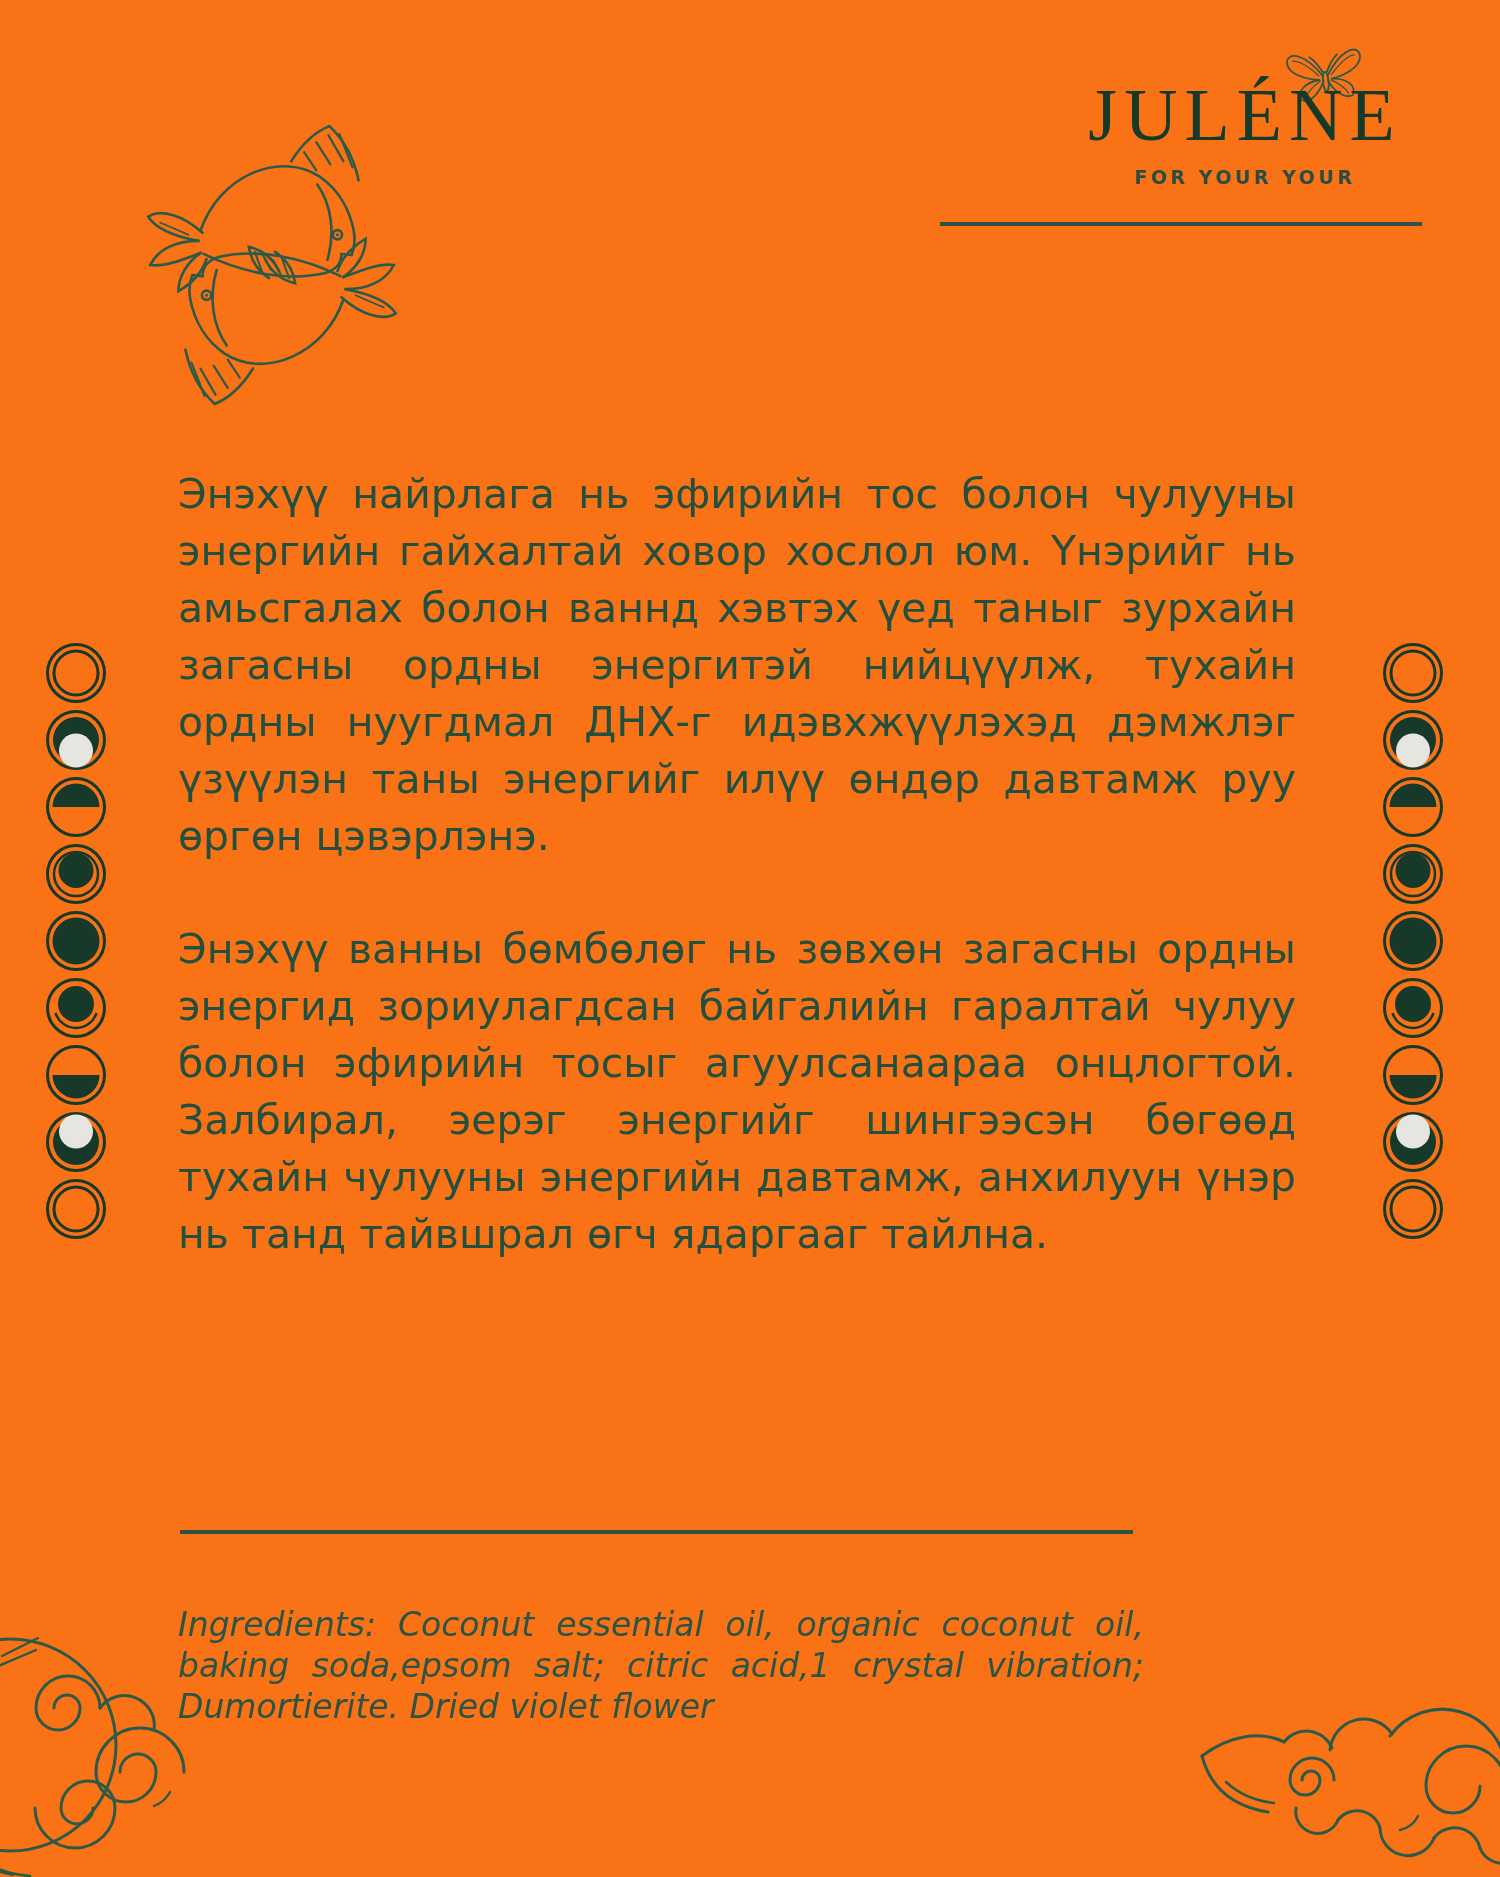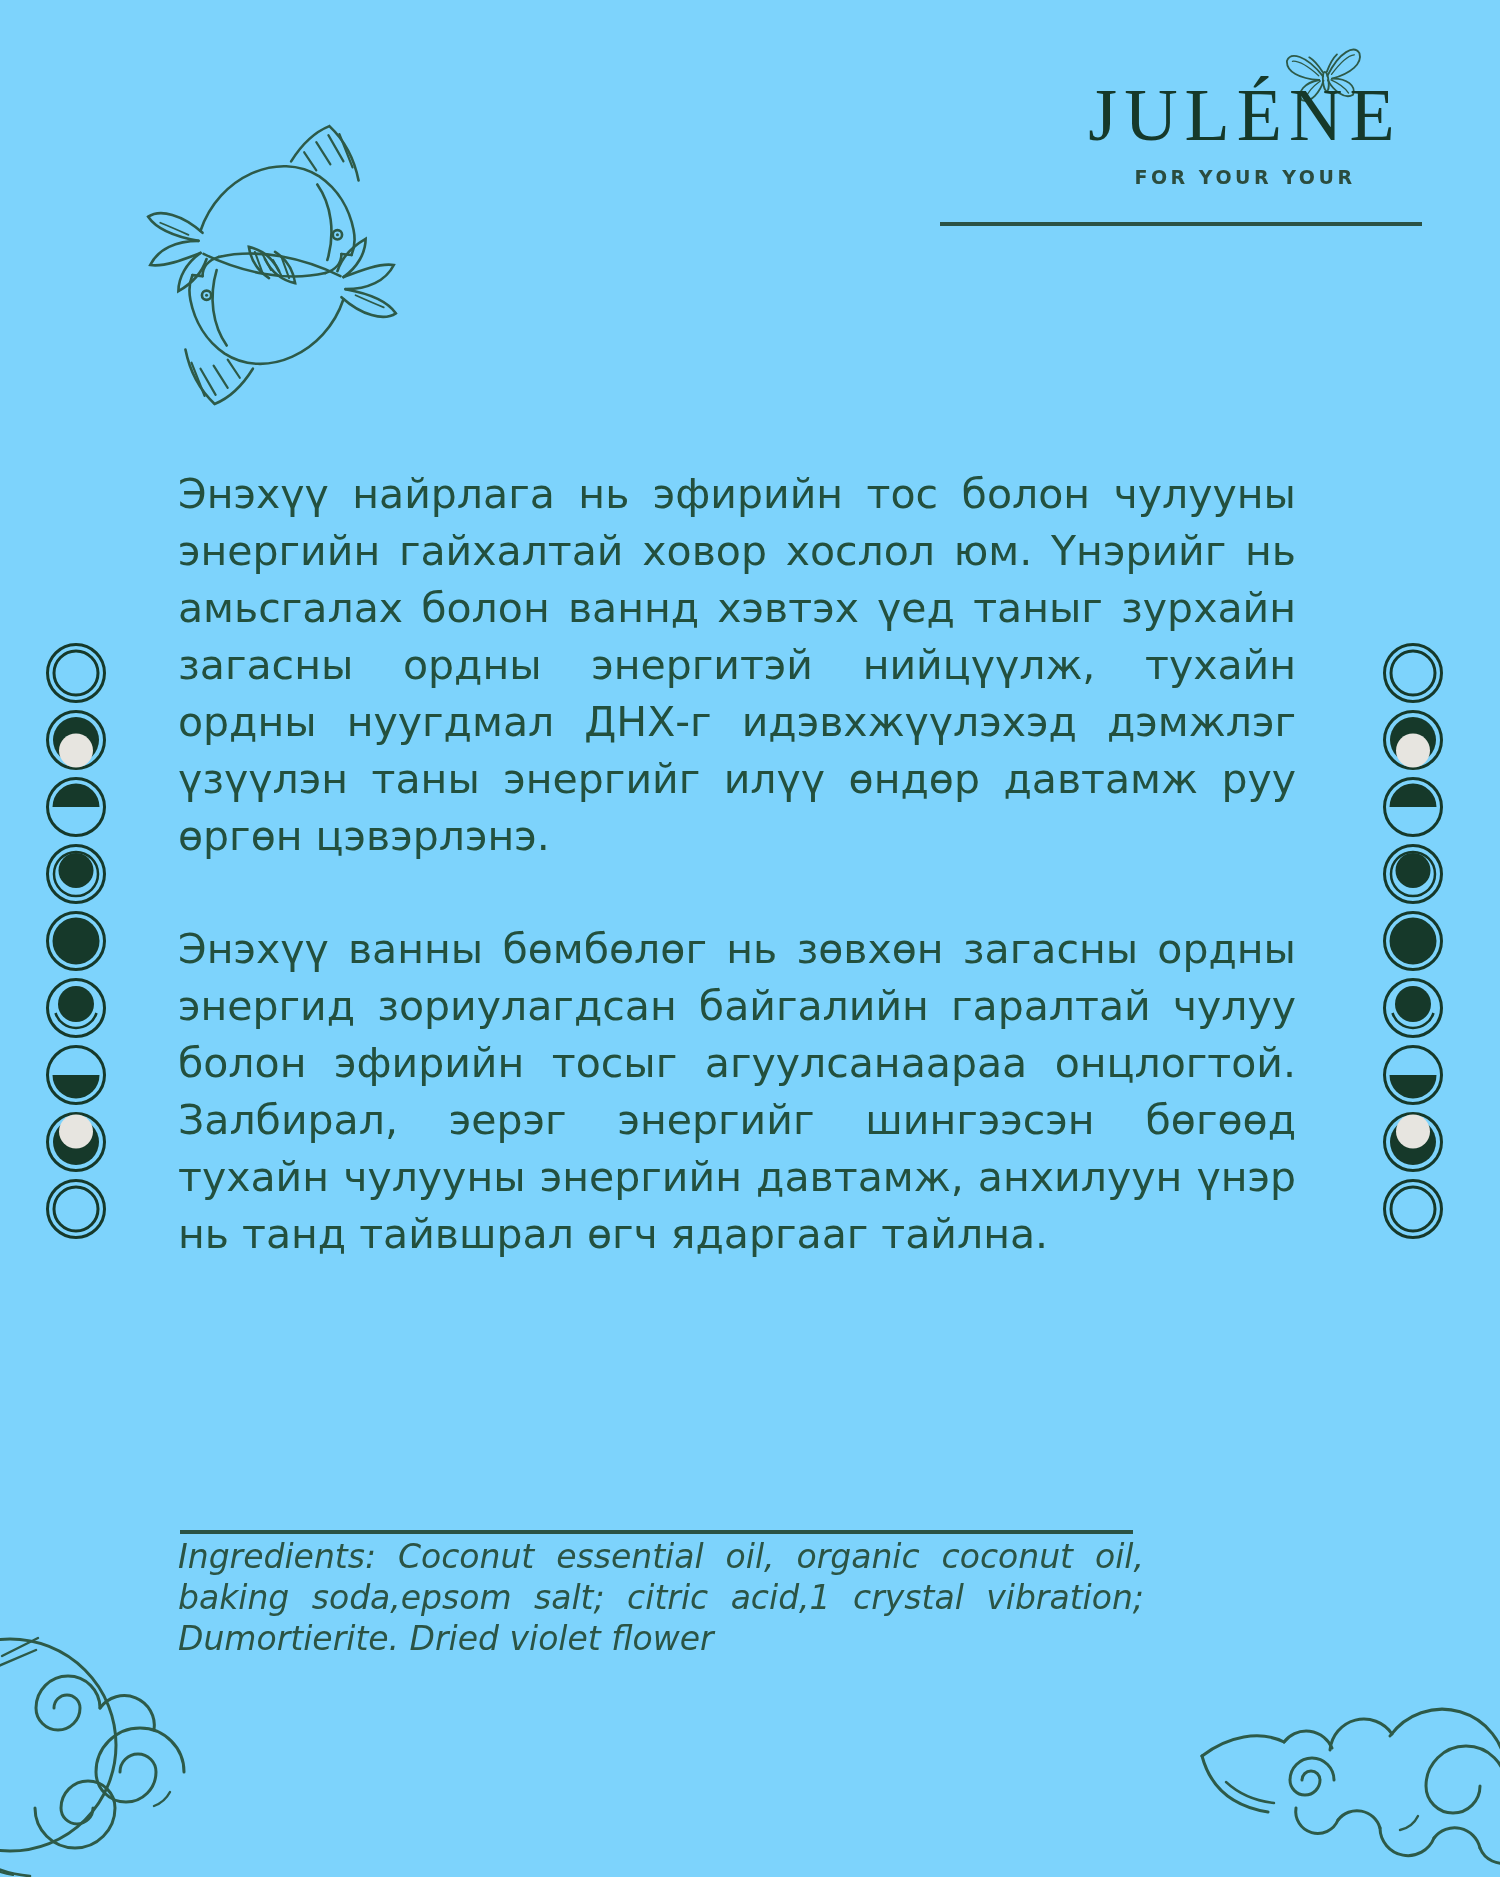--- a/index.html
+++ b/index.html
@@ -1,19 +1,19 @@
 <!DOCTYPE html>
 <html><head>
 <meta charset="utf-8">
 <style>
   html,body { margin:0; padding:0; background:#cfcdc8; }
   .page {
     position:relative;
     width:1500px; height:1877px;
-    background:#7dd3fc;
+    background:#f97316;
     overflow:hidden;
     font-family:"DejaVu Sans", sans-serif;
   }
 
   
   .brand { position:absolute; left:1060px; top:78px; width:370px; text-align:center; }
   .brand .logo-text {
     font-family:"Liberation Serif", serif;
     font-size:74px; line-height:1;
     letter-spacing:7px;
@@ -62,21 +62,21 @@
   .moon-col.right { left:1382px; }
   .moon-col .moon { width:62px; height:62px; margin-bottom:5px; }
   .moon-col .moon svg { display:block; }
 
   
   .ingredients-rule {
     position:absolute; left:180px; top:1530px;
     width:953px; height:4px; background:#2b5344;
   }
   .ingredients-text {
-    position:absolute; left:178px; top:1536px; width:966px;
+    position:absolute; left:178px; top:1604px; width:966px;
     font-style:italic;
     font-size:33px; line-height:41px;
     color:#2b5445;
     text-align:justify; text-align-last:left;
   }
 
   
   .cloud-left  { position:absolute; left:-62px;  top:1610px; width:250px; height:270px; }
   .cloud-right { position:absolute; left:1180px; top:1658px; width:330px; height:219px; }
 </style>

